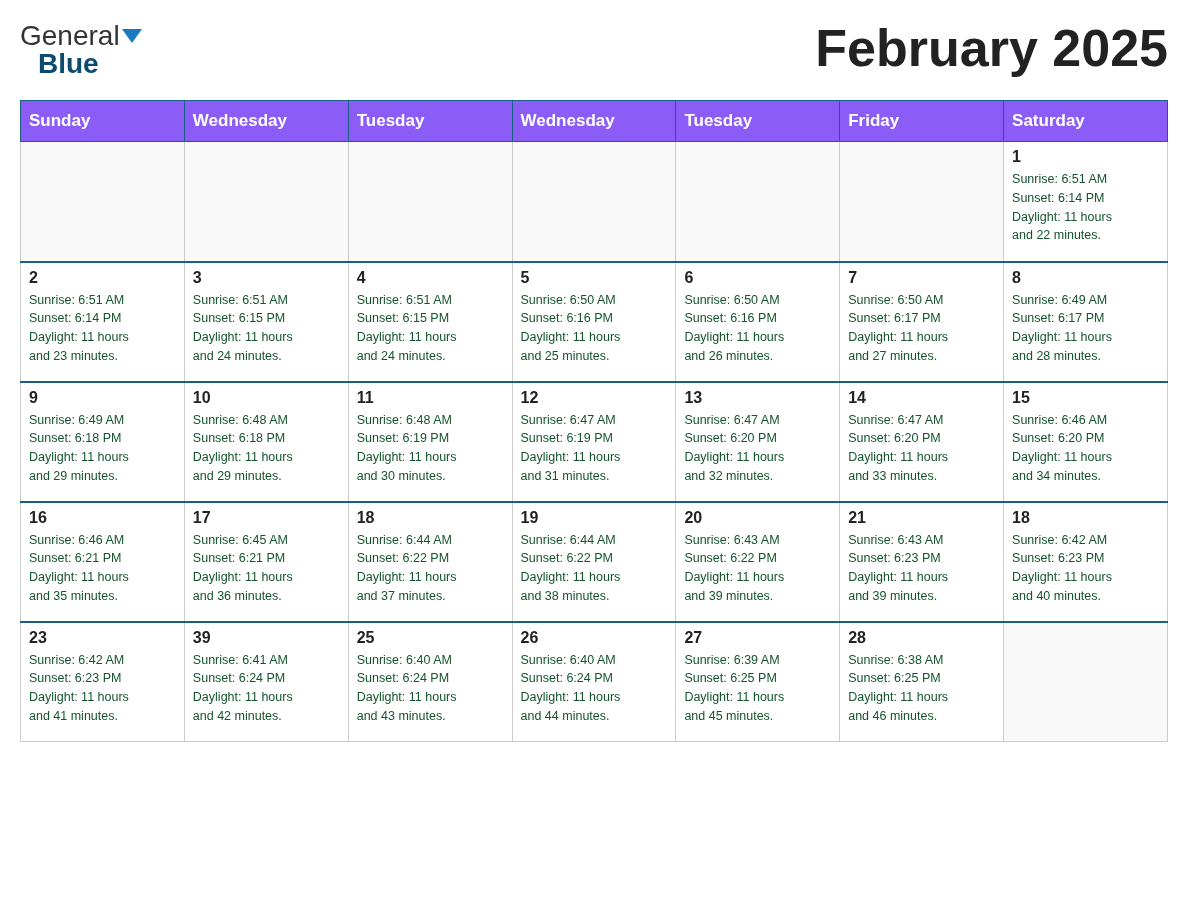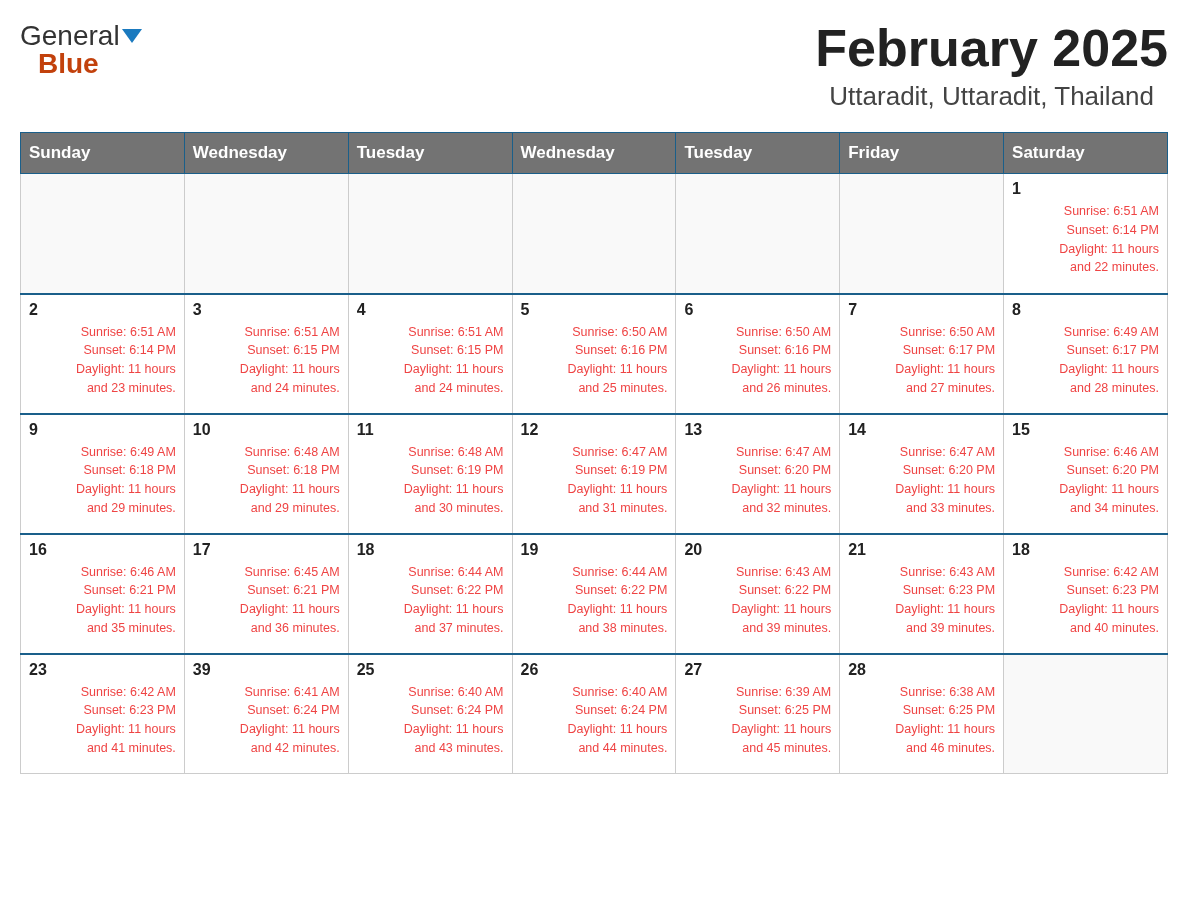--- a/index.html
+++ b/index.html
@@ -29,40 +29,40 @@
       border-right: 10px solid transparent;
       border-top: 14px solid #1a7abf;
       margin-left: 2px;
       vertical-align: middle;
     }
     .logo-line {
       display: flex;
       align-items: center;
     }
     .title-section {
-      text-align: center;
+      text-align: left;
     }
     .month-title {
       font-size: 52px;
       font-weight: bold;
       color: #222;
       line-height: 1.1;
     }
     .location {
       font-size: 26px;
       color: #444;
       margin-top: 4px;
     }
     .calendar {
       width: 100%;
       border-collapse: collapse;
       border: 1px solid #ccc;
     }
     .calendar th {
-      background-color: #737373;
+      background-color: #8b5cf6;
       color: #fff;
       padding: 10px 8px;
       font-size: 17px;
       font-weight: bold;
       text-align: left;
       border: 1px solid #1a5f8a;
     }
     .calendar td {
       vertical-align: top;
       padding: 6px 8px 8px 8px;
@@ -79,43 +79,41 @@
     }
     .day-num {
       font-size: 16px;
       font-weight: bold;
       color: #222;
       margin-bottom: 4px;
     }
     .day-info {
       font-size: 12.5px;
       line-height: 1.5;
-      color: #ef4444;
-      text-align: right;
+      color: #14532d;
     }
     .row-divider td {
       border-top: 2px solid #1a5f8a;
     }
   </style>
 </head>
 <body>
 
 <div class="header">
   <div class="logo">
     <div class="logo-line">
       <span style="font-size:28px;font-weight:normal;color:#333;">General</span>
       <span class="logo-triangle"></span>
     </div>
     <div class="logo-line" style="margin-top:-4px;margin-left:18px;">
-      <span style="font-size:28px;font-weight:bold;color:#c2410c;">Blue</span>
+      <span style="font-size:28px;font-weight:bold;color:#0c4a6e;">Blue</span>
     </div>
   </div>
   <div class="title-section">
     <div class="month-title">February 2025</div>
-    <div class="location">Uttaradit, Uttaradit, Thailand</div>
   </div>
 </div>
 
 <table class="calendar">
   <thead>
     <tr>
       <th>Sunday</th>
       <th>Wednesday</th>
       <th>Tuesday</th>
       <th>Wednesday</th>

